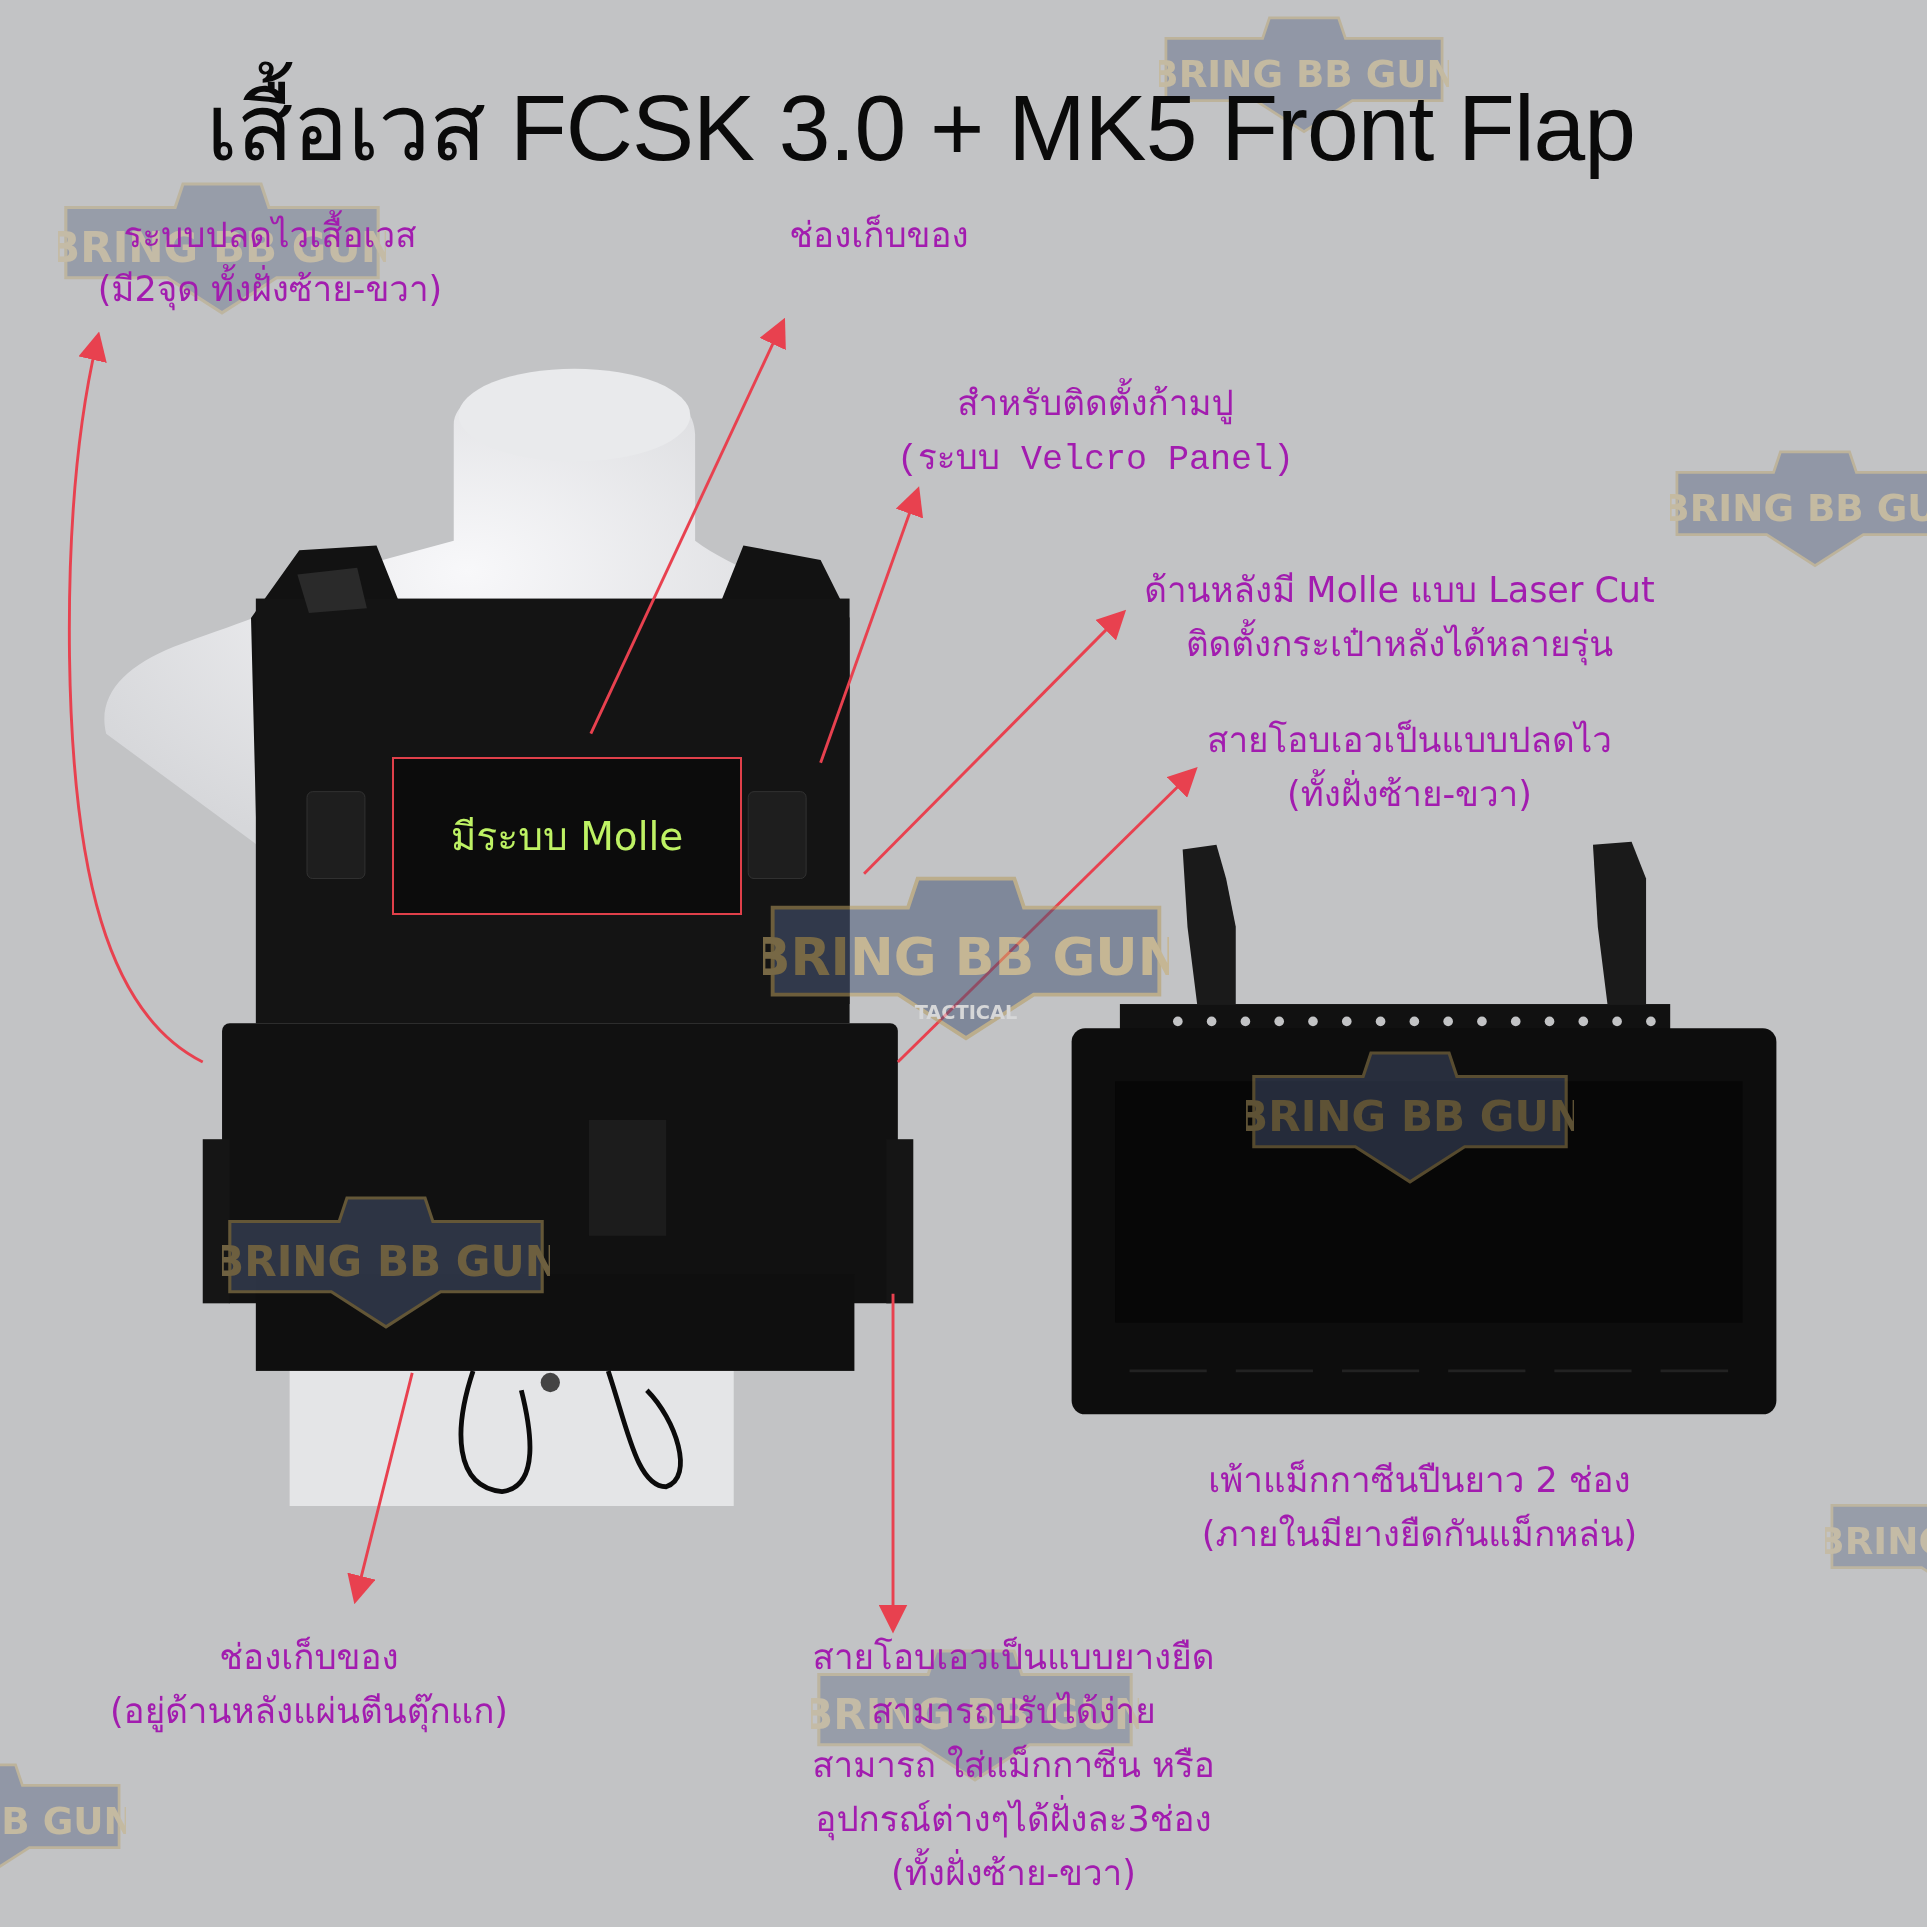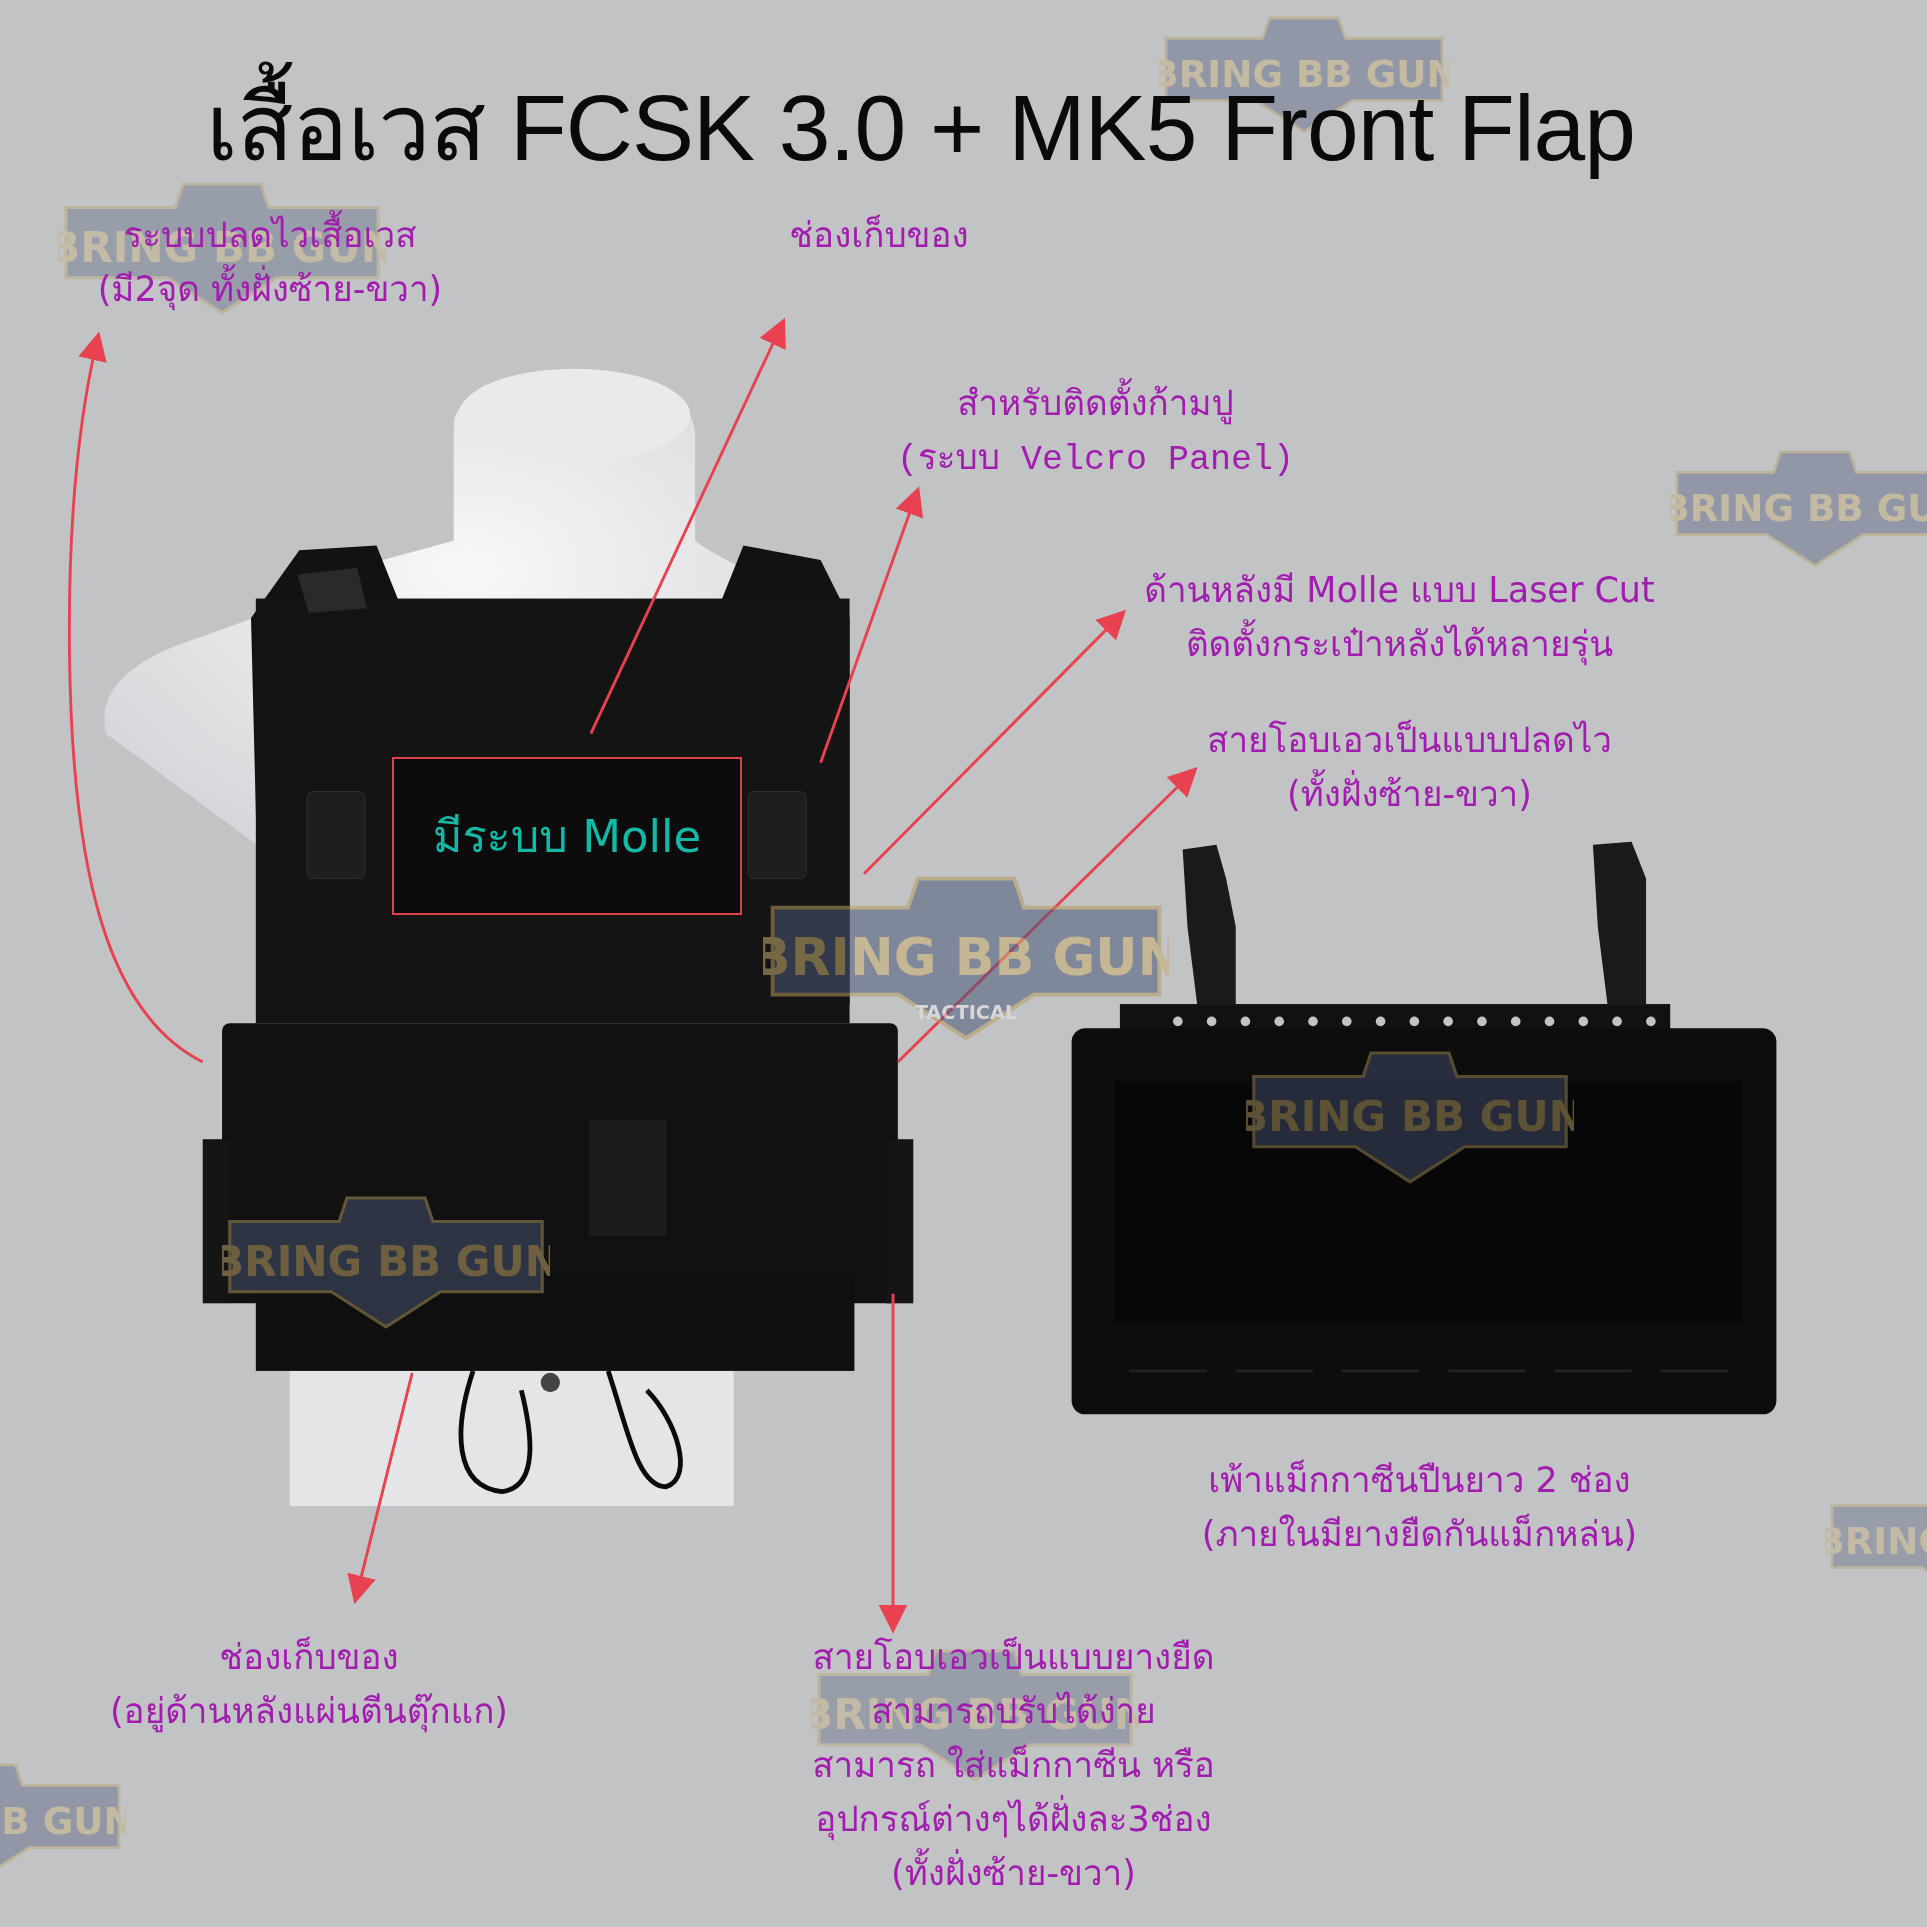--- a/index.html
+++ b/index.html
@@ -16,21 +16,21 @@
     }
     .label {
       position: absolute; text-align: center; font-size: 35px; line-height: 54px;
       color: #a21caf; white-space: nowrap;
       font-family: "DejaVu Sans", "Liberation Sans", sans-serif;
     }
     .molle-box {
       position: absolute; left: 392px; top: 757px; width: 350px; height: 158px;
       border: 2.9px solid #e0404a; box-sizing: border-box;
       display: flex; align-items: center; justify-content: center;
-      color: #14b8a6; font-size: 45px; background: #0c0c0c;
+      color: #bef264; font-size: 39px; background: #0c0c0c;
     }
     svg.scene { position: absolute; left: 0; top: 0; }
     .watermark {
       position: absolute; opacity: 0.55; pointer-events: none;
     }
   </style>
 </head>
 <body>
 
 <svg class="scene" width="1927" height="1927" viewBox="0 0 1996 1996">

